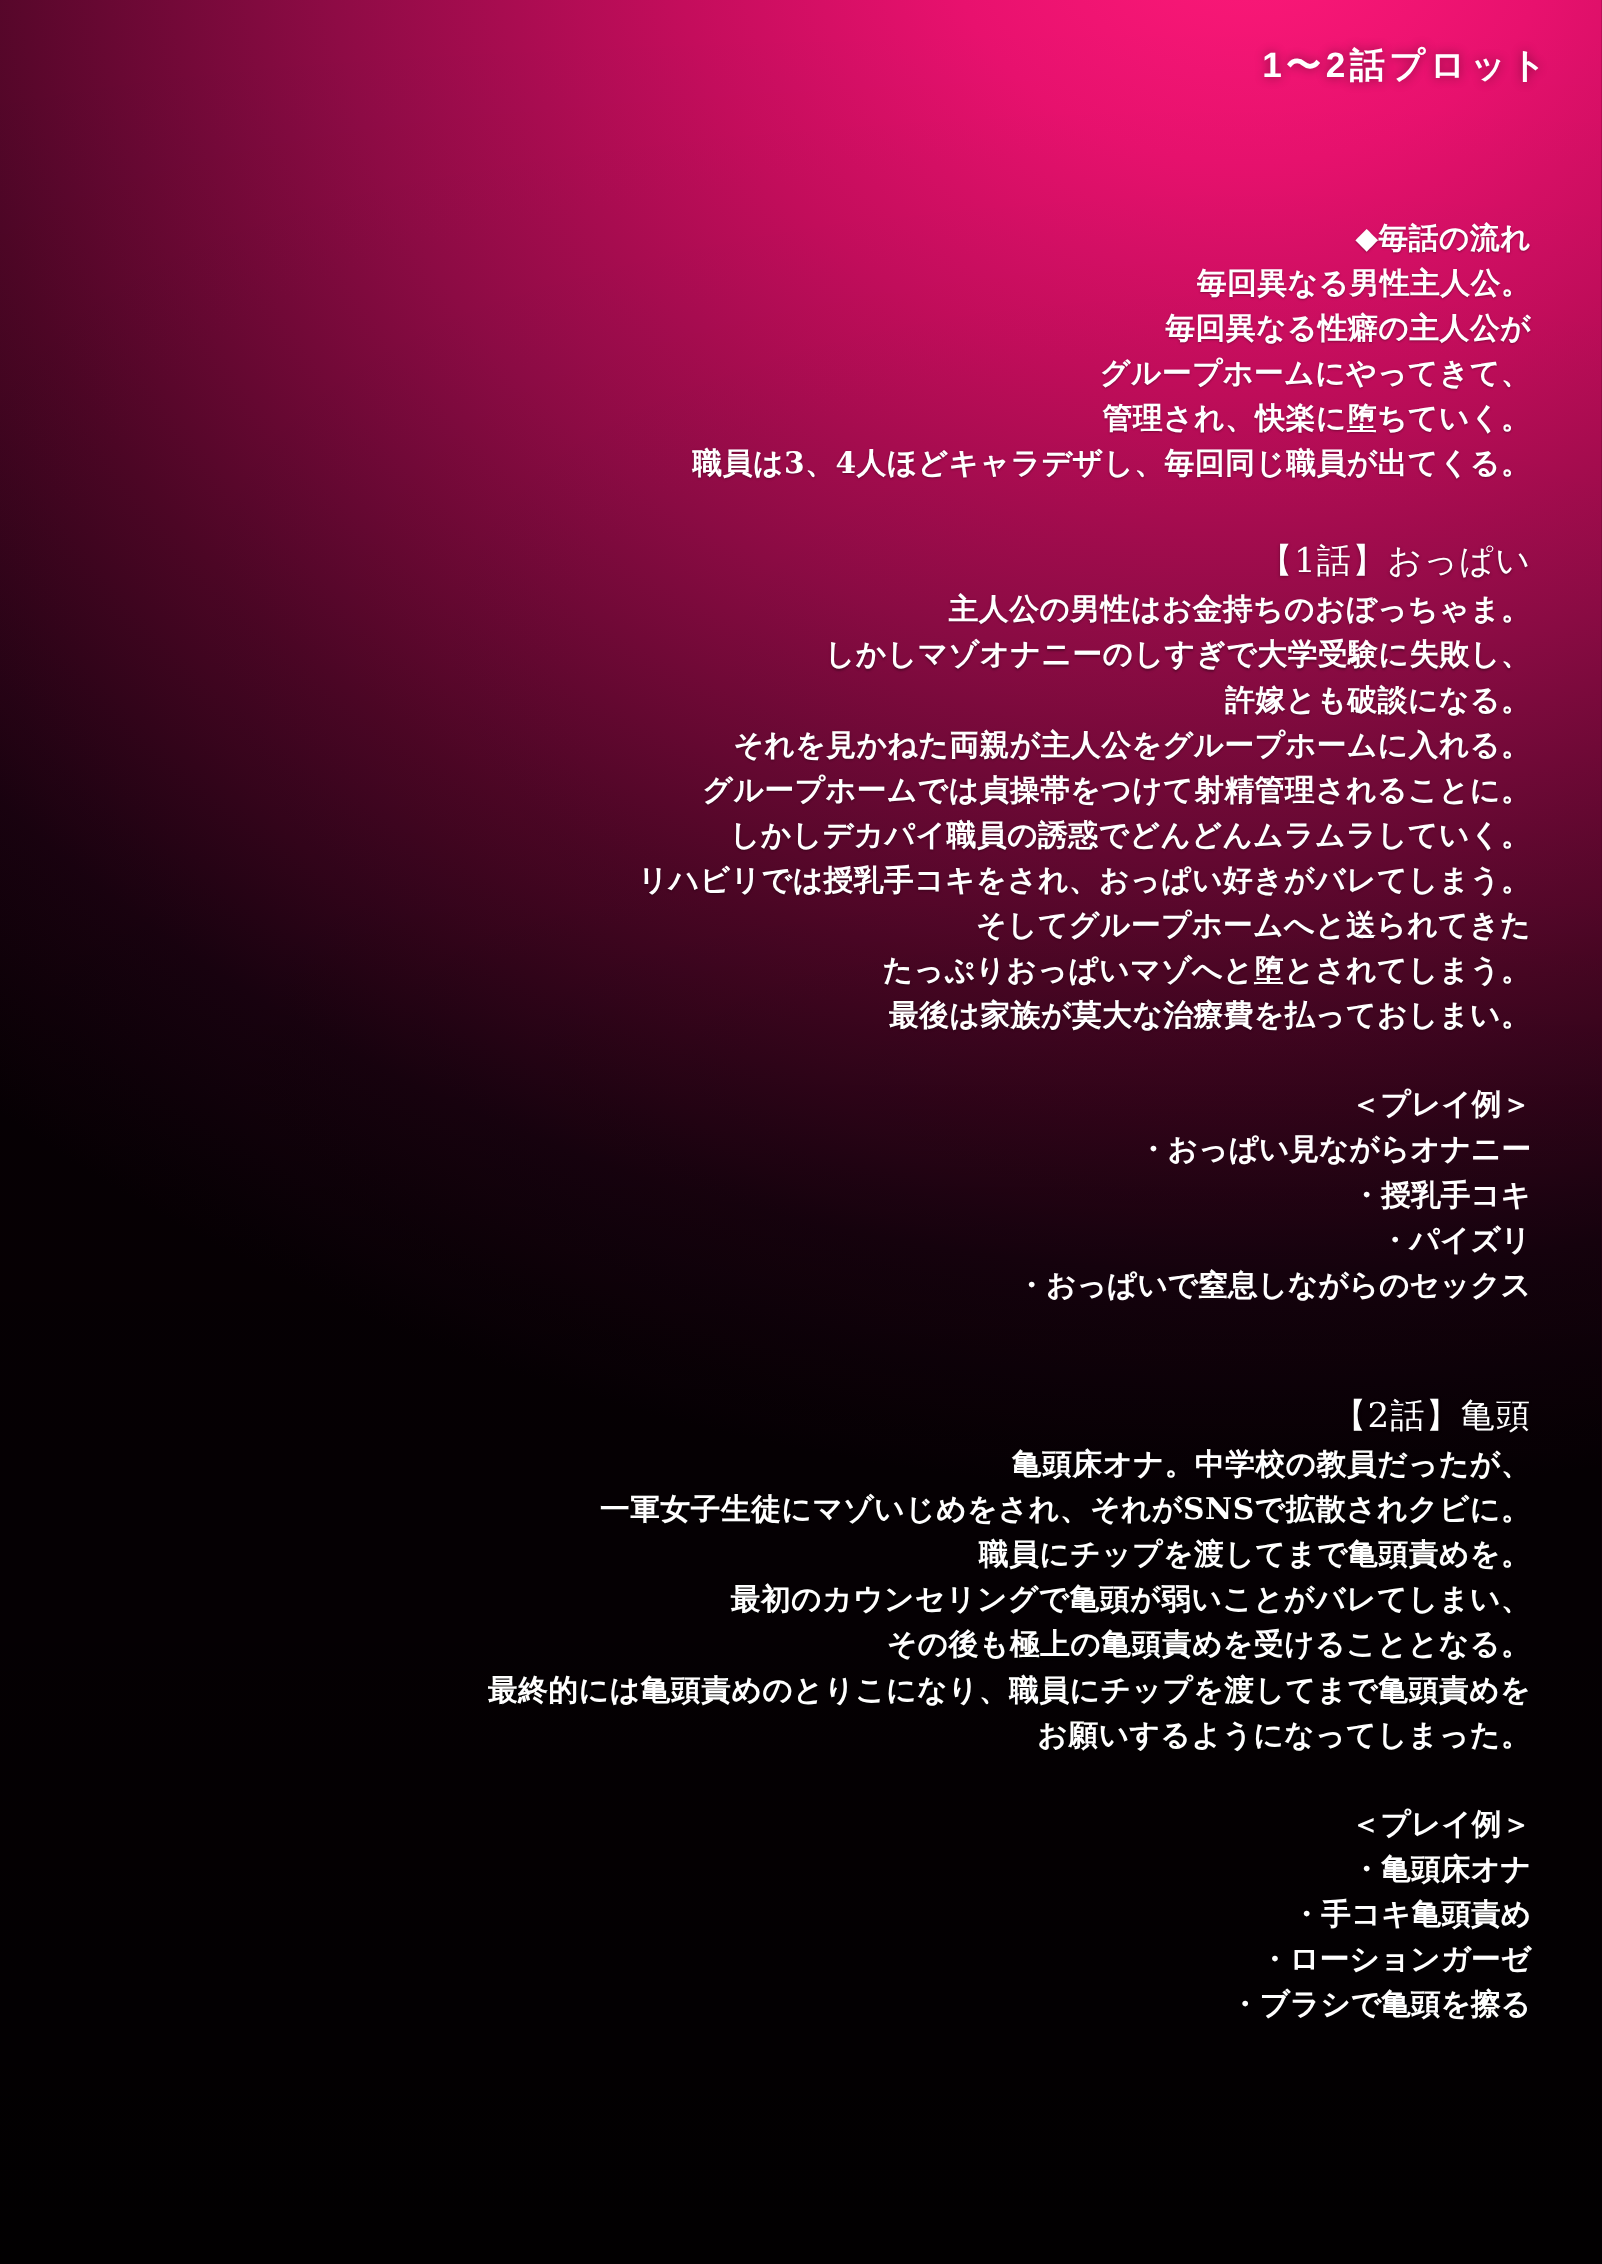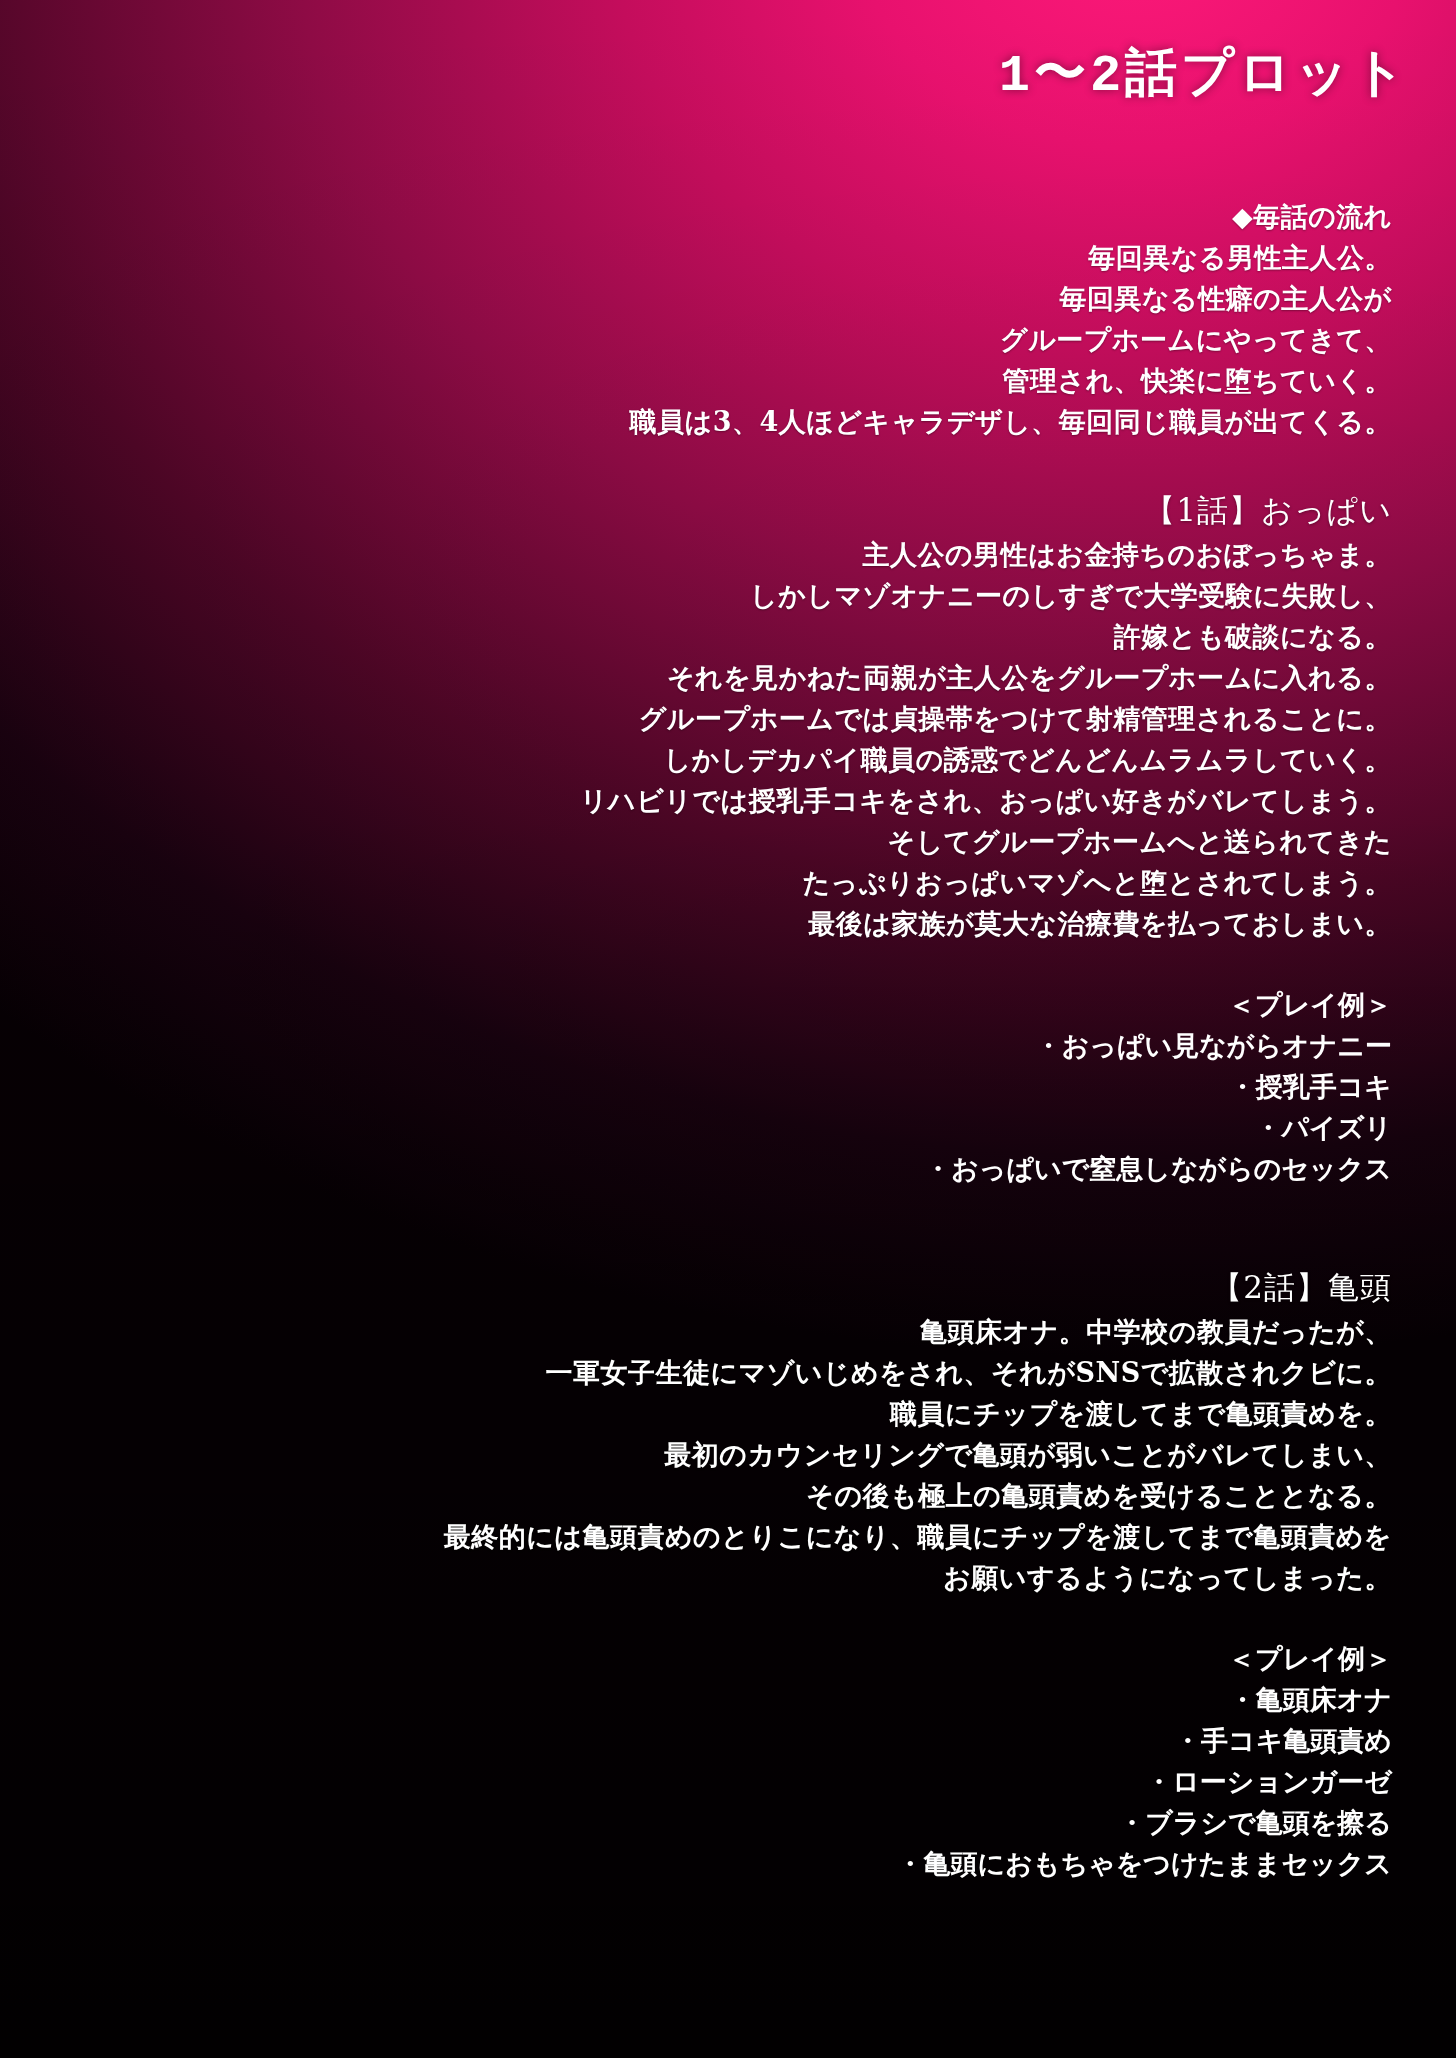--- a/index.html
+++ b/index.html
@@ -30,23 +30,23 @@
     background: linear-gradient(180deg, rgba(0,0,0,0) 0%, rgba(0,0,0,0.05) 40%, rgba(0,0,0,0.35) 72%, rgba(0,0,0,0.75) 100%);
     pointer-events: none;
   }
   .header {
     position: absolute;
     top: 38px;
     right: 46px;
     z-index: 3;
   }
   .header-title {
-    font-family: Liberation Mono, monospace;
+    font-family: Liberation Sans, sans-serif;
     font-weight: bold;
-    font-size: 52px;
+    font-size: 32px;
     letter-spacing: 4px;
     color: #ffffff;
     text-shadow: 0 0 10px rgba(0,0,0,0.45);
     white-space: nowrap;
   }
   .content {
     position: absolute;
     left: 118px;
     top: 196px;
     right: 64px;
@@ -144,17 +144,16 @@
       <div class="line">職員にチップを渡してまで亀頭責めを。</div>
       <div class="line">最初のカウンセリングで亀頭が弱いことがバレてしまい、</div>
       <div class="line">その後も極上の亀頭責めを受けることとなる。</div>
       <div class="line">最終的には亀頭責めのとりこになり、職員にチップを渡してまで亀頭責めを</div>
       <div class="line">お願いするようになってしまった。</div>
       <div class="sub-label">＜プレイ例＞</div>
       <div class="bullet">・亀頭床オナ</div>
       <div class="bullet">・手コキ亀頭責め</div>
       <div class="bullet">・ローションガーゼ</div>
       <div class="bullet">・ブラシで亀頭を擦る</div>
-      <div class="bullet">・亀頭におもちゃをつけたままセックス</div>
     </div>
 
   </div>
 </div>
 
 </body></html>

